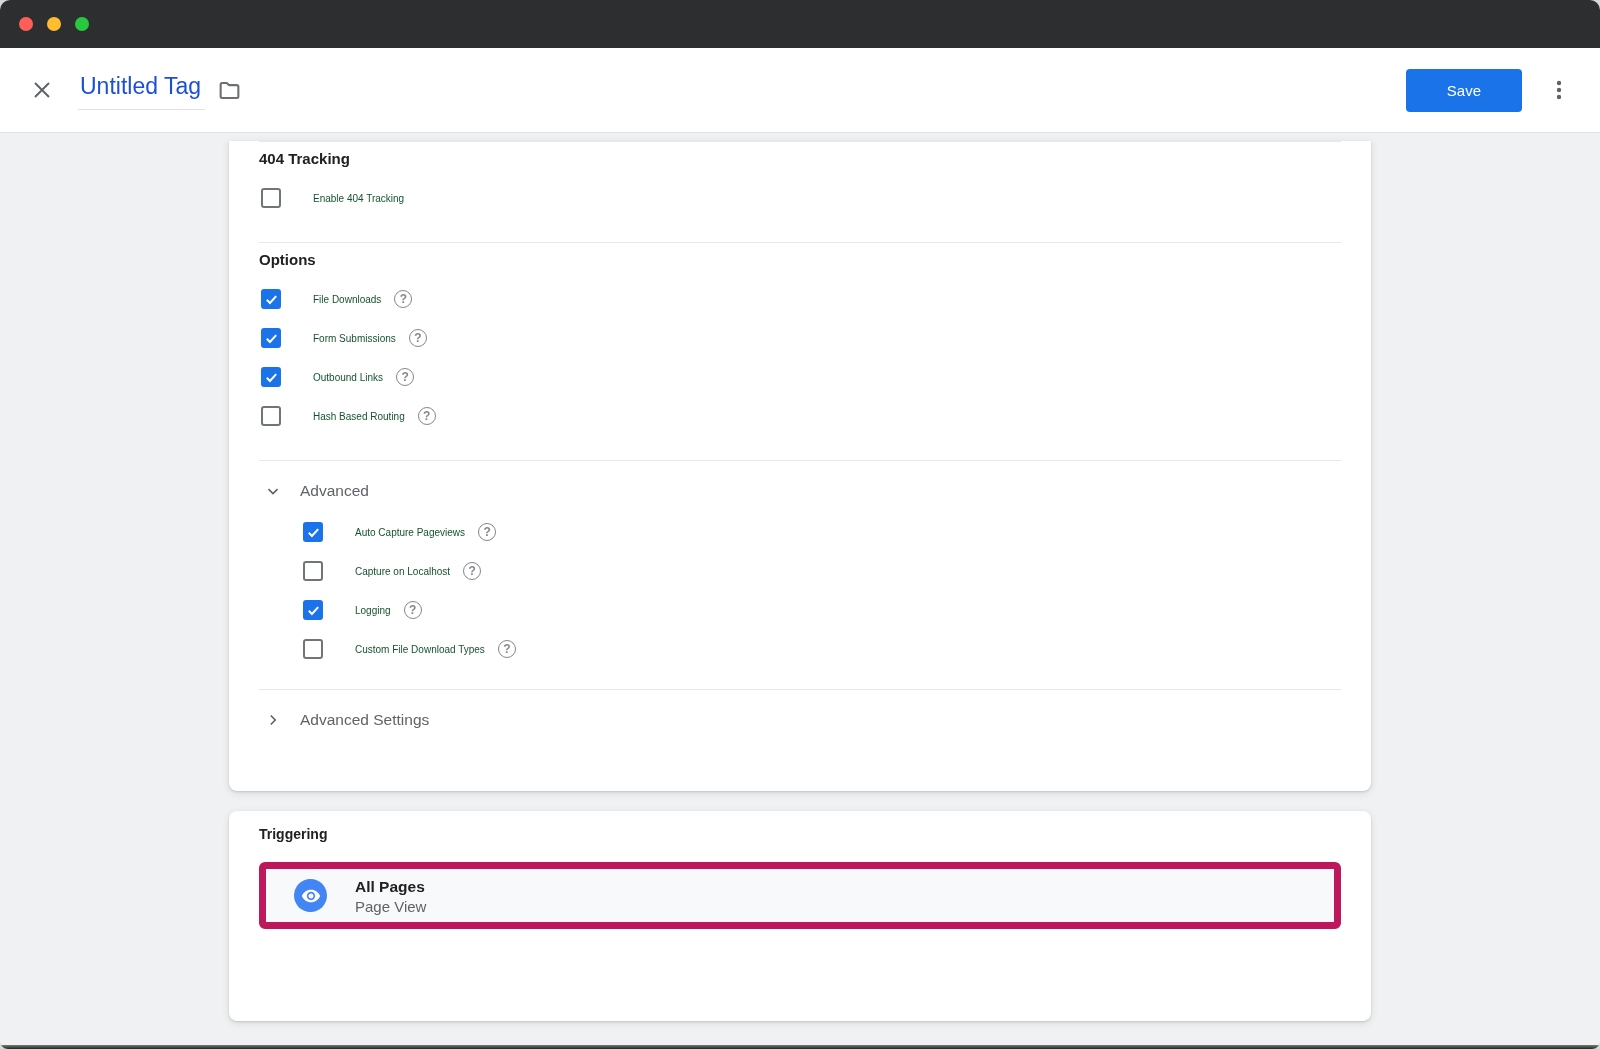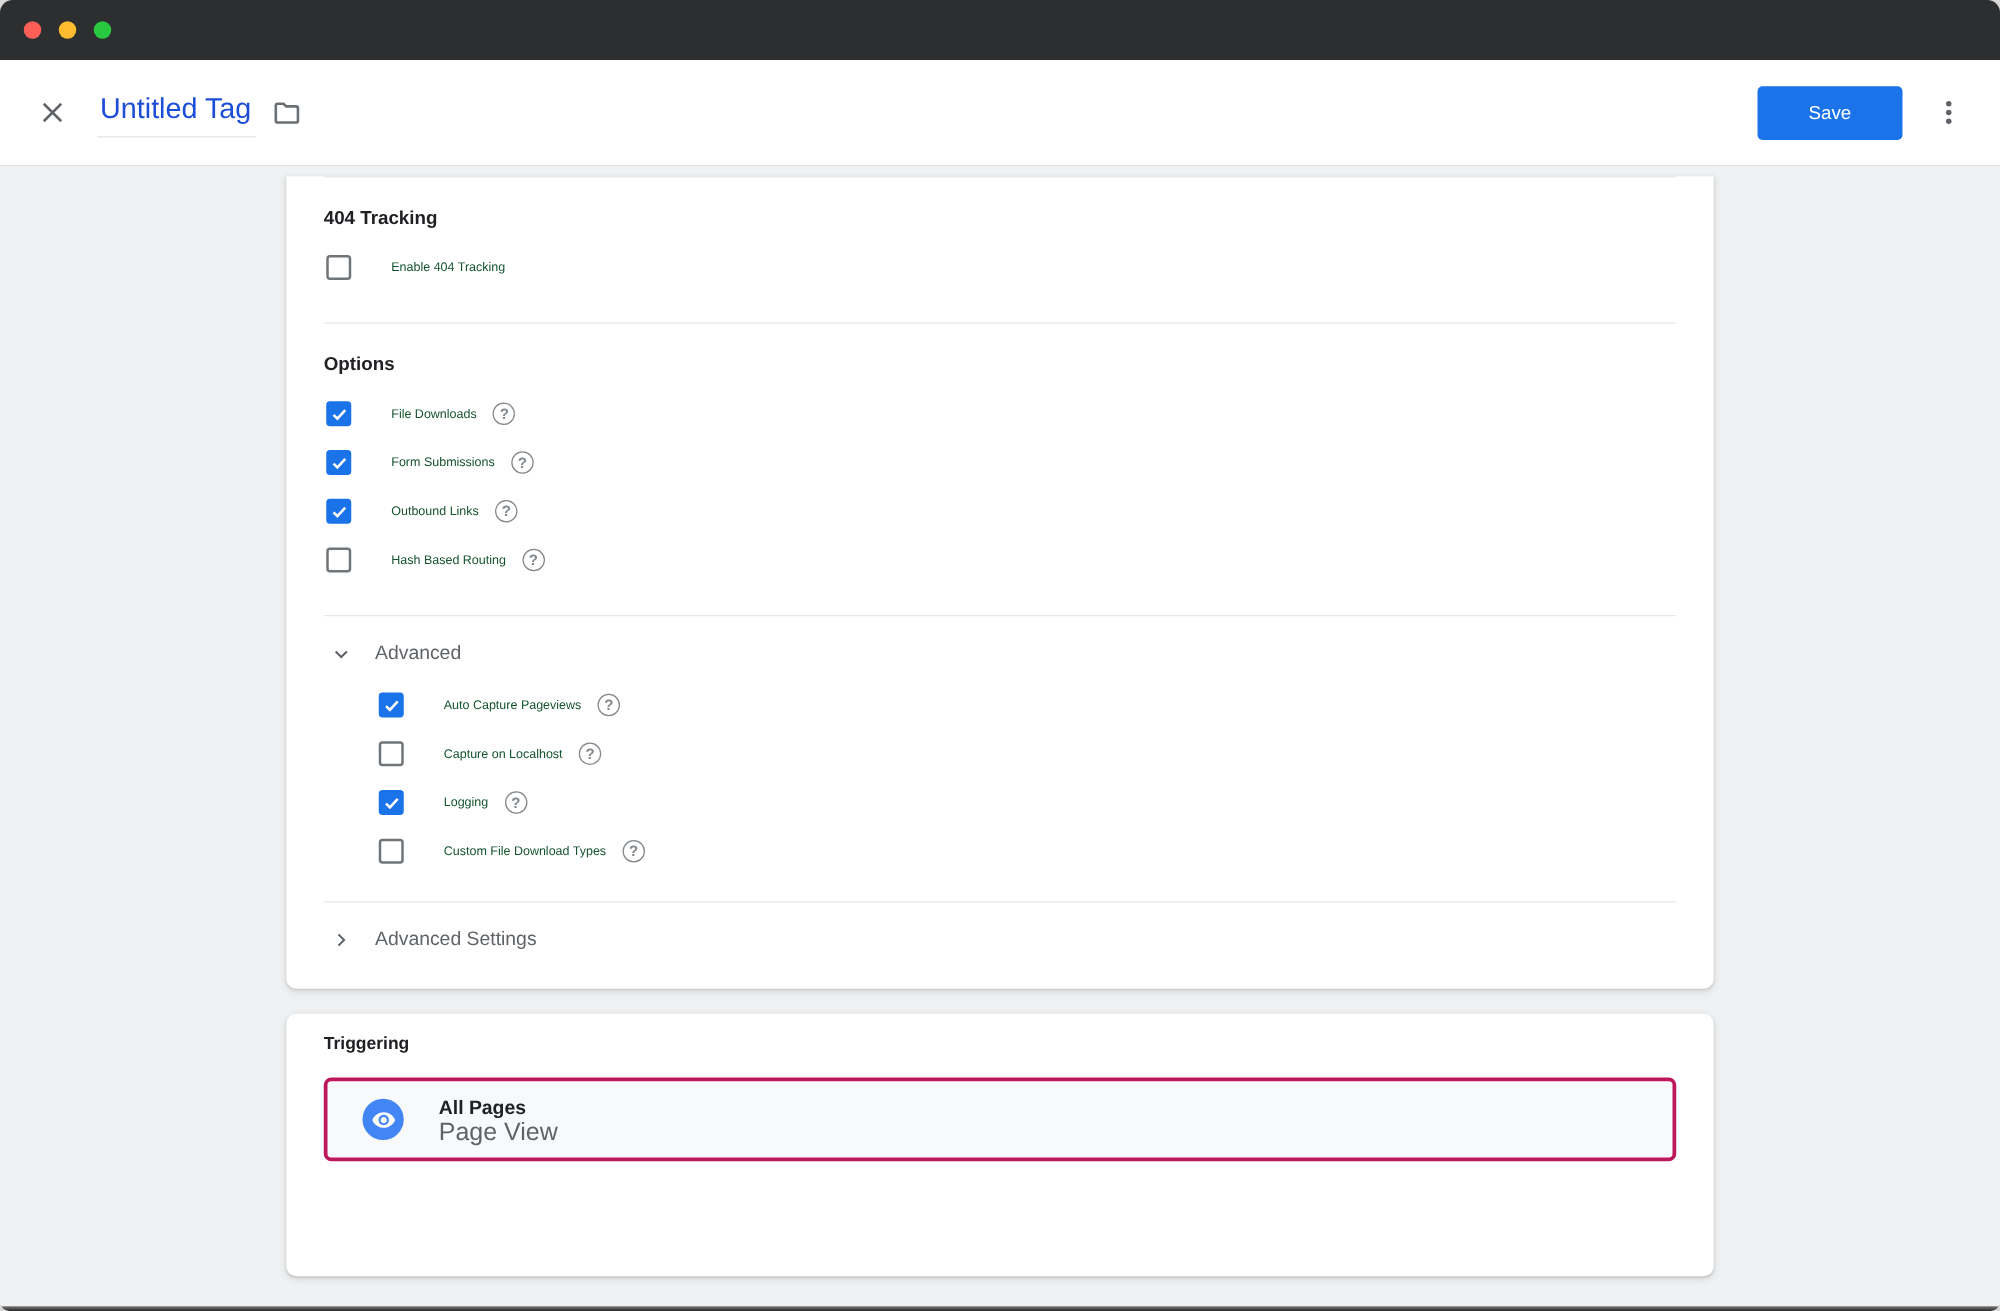--- a/index.html
+++ b/index.html
@@ -72,21 +72,21 @@
   }
   .card2 {
     height: 210px;
     margin-top: 20px;
     border-radius: 8px;
     padding: 10px 30px 0;
   }
   .divider { border-top: 1px solid #e7e8ea; }
   .top-divider { margin-top: 8px; }
 
-  .section { padding: 24px 0 30px; }
+  .section { padding: 8px 0 30px; }
   .section h3 {
     margin: 0 0 17px; font-size: 15px; font-weight: 700; color: #202124;
   }
 
   .cb-row { display: flex; align-items: center; height: 28px; margin-bottom: 11px; }
   .rows .cb-row:last-child { margin-bottom: 0; }
   .checkbox {
     width: 20px; height: 20px; flex: 0 0 20px;
     border: 2px solid #70757a; border-radius: 3px;
     background: #fff; margin-left: 2px;
@@ -118,32 +118,32 @@
   .settings-row { margin: 16px 0; }
 
   
   .card2 h2 {
     margin: 0; font-size: 14px; font-weight: 700; color: #202124; line-height: 26px;
   }
   .subhead { margin-top: 28px; font-size: 14px; color: #5f6368; line-height: 17px; }
   .trigger-row {
     margin-top: 15px; height: 67px;
     background: #f8f9fa;
-    border: 3px solid #be185d; border-radius: 6px;
+    border: 7px solid #be185d; border-radius: 6px;
     display: flex; align-items: center;
     padding-left: 28px; cursor: pointer;
   }
   .trigger-icon {
     width: 33px; height: 33px; border-radius: 50%;
     background: #4285f4; flex: 0 0 33px;
     display: flex; align-items: center; justify-content: center;
   }
   .trigger-text { margin-left: 28px; }
   .trigger-name { font-size: 15.5px; font-weight: 700; color: #202124; line-height: 21px; }
-  .trigger-type { font-size: 20px; color: #5f6368; line-height: 19px; }
+  .trigger-type { font-size: 15px; color: #5f6368; line-height: 19px; }
 
   .bottom-edge {
     height: 4px; flex: 0 0 4px;
     background: linear-gradient(#7a7a7a, #232323);
   }
 </style>
 </head>
 <body>
 
 <div class="window">

